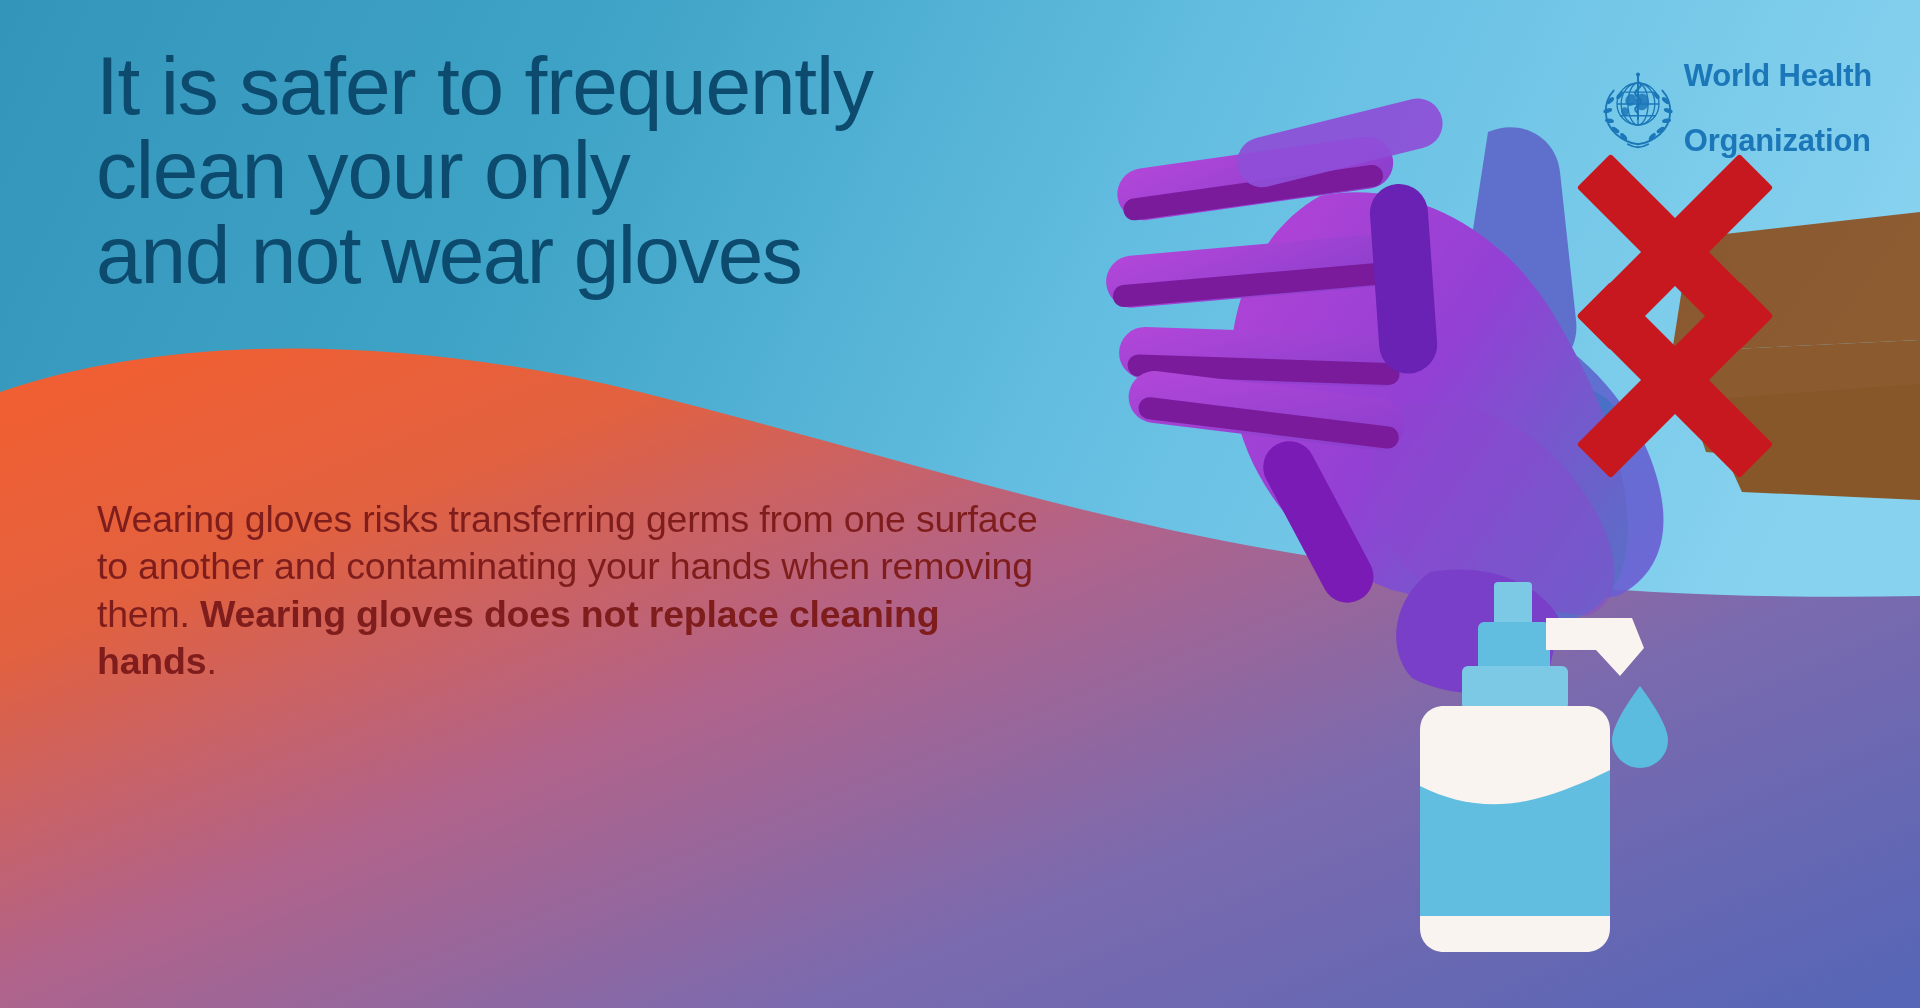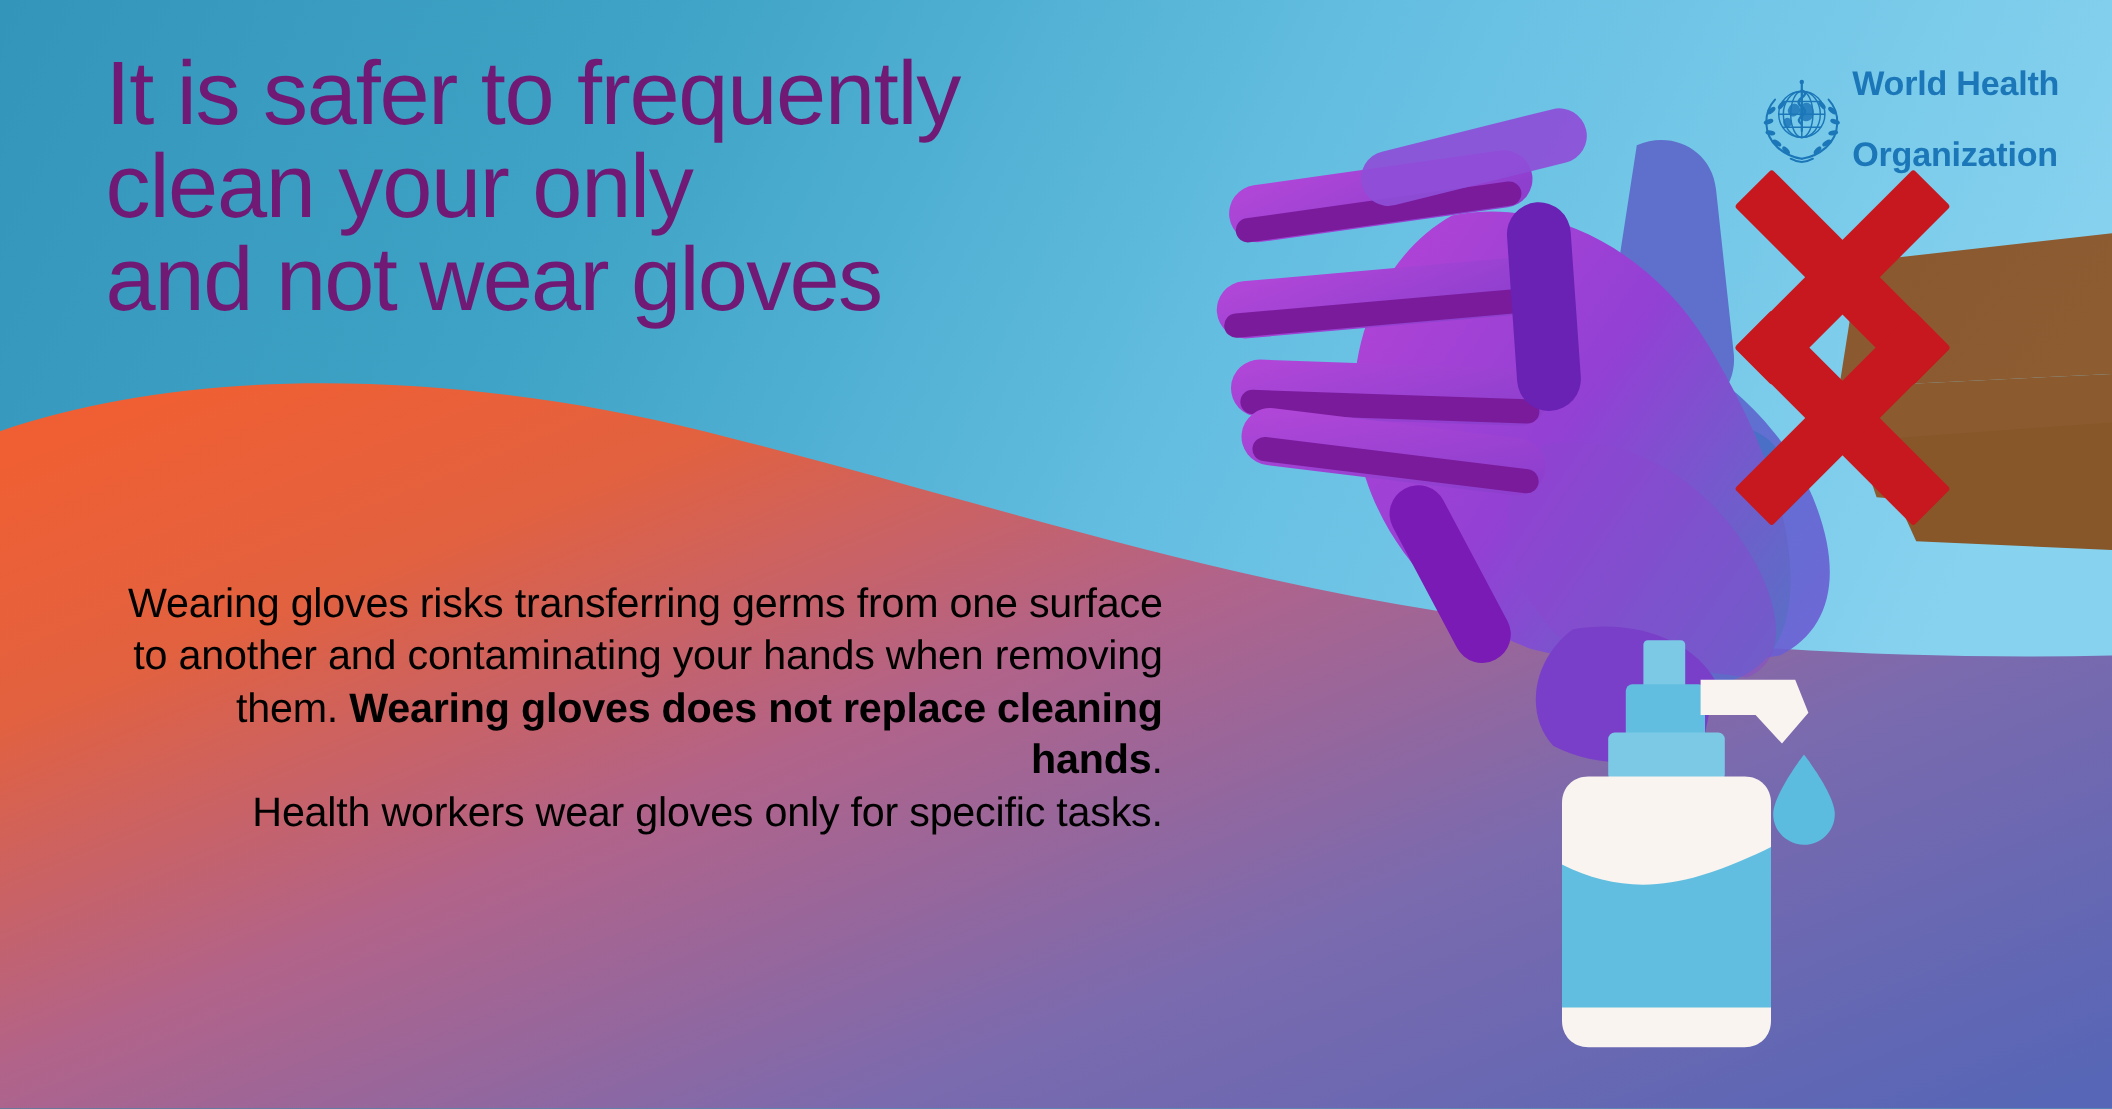--- a/index.html
+++ b/index.html
@@ -44,43 +44,42 @@
     letter-spacing: -0.2px;
     white-space: pre-line;
   }
 
   
   .headline {
     position: absolute;
     left: 96px;
     top: 44px;
     z-index: 5;
-    color: #701a75;
+    color: #0c4a6e;
     font-size: 82px;
     font-weight: 300;
     line-height: 1.03;
     letter-spacing: -1.2px;
     max-width: 1000px;
   }
   .headline .hl-line { display: block; white-space: pre; }
   .headline .hl-strong { font-weight: 400; letter-spacing: -1.6px; }
 
   
   .body-copy {
     position: absolute;
     left: 97px;
-    top: 525px;
+    top: 496px;
     z-index: 5;
-    color: #000000;
+    color: #7f1d1d;
     font-size: 37.5px;
     font-weight: 300;
     line-height: 1.265;
     letter-spacing: -0.2px;
     max-width: 960px;
-    text-align: right;
   }
   .body-copy p { margin: 0; }
   .body-copy .bc-strong { font-weight: 700; }
 </style>
 </head>
 <body>
 
 <div id="poster">
 
   <svg id="bg-svg" viewBox="0 0 1920 1008" preserveAspectRatio="none" xmlns="http://www.w3.org/2000/svg">
@@ -283,16 +282,15 @@
   </div>
 
   <div class="headline">
     <span class="hl-line">It is safer to frequently</span>
     <span class="hl-line">clean your only</span>
     <span class="hl-line"><span>and </span><span class="hl-strong">not wear gloves</span></span>
   </div>
 
   <div class="body-copy">
     <p><span>Wearing gloves risks transferring germs from one surface to another and contaminating your hands when removing them. </span><span class="bc-strong">Wearing gloves does not replace cleaning hands</span><span>.</span></p>
-    <p>Health workers wear gloves only for specific tasks.</p>
   </div>
 
 </div>
 
 </body></html>

